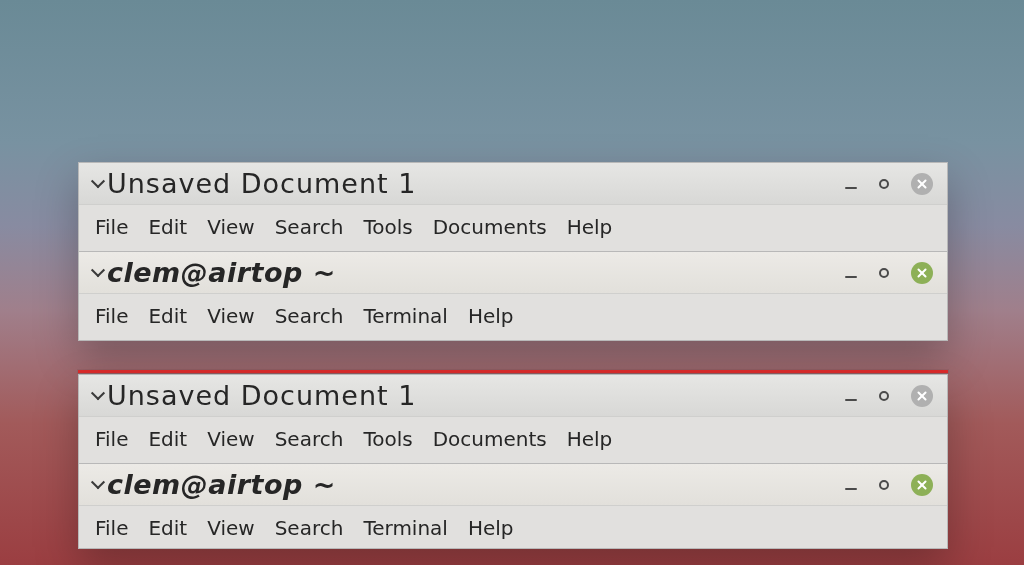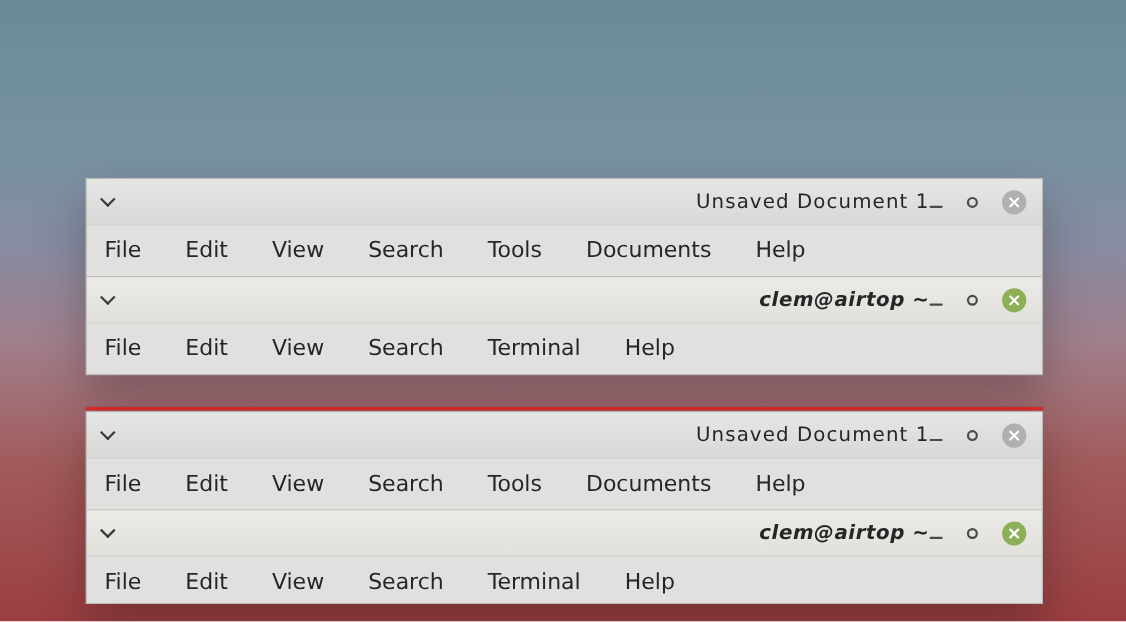--- a/index.html
+++ b/index.html
@@ -57,22 +57,22 @@
   }
   .chevron {
     display: inline-block;
     width: 10px; height: 10px;
     border-right: 2px solid #3a3a3a;
     border-bottom: 2px solid #3a3a3a;
     transform: rotate(45deg) translate(-2px,-2px);
   }
   .tb-title {
     flex: 1;
-    text-align: right;
-    font-size: 18px;
+    text-align: left;
+    font-size: 27px;
     color: #262626;
     letter-spacing: 1px;
   }
   .tb-title.bold {
     font-weight: 700;
     letter-spacing: .5px;
     font-style: italic;
   }
   .win-controls {
     display: flex;
@@ -116,21 +116,21 @@
     width: 2px; height: 12px;
     background: #fff;
     border-radius: 1px;
   }
   .close-x::before { transform: rotate(45deg); }
   .close-x::after  { transform: rotate(-45deg); }
 
   .menubar {
     display: flex;
     align-items: center;
-    gap: 40px;
+    gap: 20px;
     padding: 10px 16px 12px 16px;
     background: #e1e0de;
     font-size: 20px;
     color: #262626;
   }
   .menubar span {
     cursor: default;
   }
   .divider-red {
     height: 3px;

